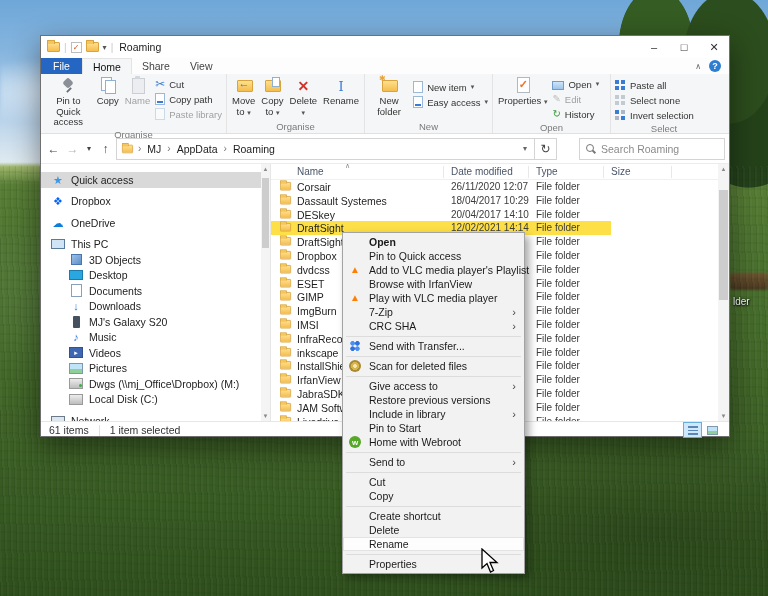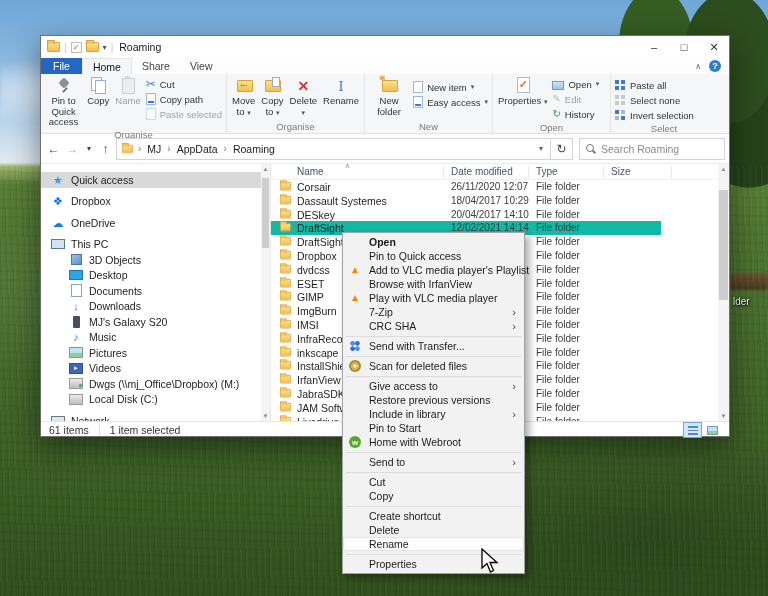--- a/index.html
+++ b/index.html
@@ -136,21 +136,21 @@
   .nav-btn.fwd { color:#b5b5b5; }
   #address-box { flex:1; height:22px; border:1px solid #d4d4d4; display:flex; align-items:center;
     padding:0 4px; gap:4px; background:#fff; }
   .crumb-sep { color:#777; font-size:10px; }
   .crumb { color:#222; font-size:10.5px; padding:0 2px; }
   #address-box .spacer { flex:1; }
   .addr-dd { font-size:8px; color:#666; padding:0 3px; }
   #refresh-btn { width:22px; height:22px; border:1px solid #d4d4d4; border-left:none; text-align:center;
     line-height:21px; font-size:12px; color:#444; margin-left:-2px; }
   #search-box { width:146px; height:22px; border:1px solid #d4d4d4; display:flex; align-items:center;
-    gap:5px; padding:0 6px; margin-left:4px; }
+    gap:5px; padding:0 6px; margin-left:20px; }
   #search-box input { border:none; outline:none; width:100%; font-size:10.5px; color:#333;
     font-family:"Liberation Sans",sans-serif; }
   #search-box input::placeholder { color:#8a8a8a; }
   .ic-search { position:relative; width:10px; height:10px; flex:none; }
   .ic-search::before { content:""; position:absolute; left:0; top:0; width:6px; height:6px;
     border:1.5px solid #777; border-radius:50%; }
   .ic-search::after { content:""; position:absolute; left:6.5px; top:6.5px; width:1.5px; height:4px;
     background:#777; transform:rotate(-45deg); }
 
   
@@ -186,21 +186,21 @@
   .scroll-arrow { position:absolute; right:0; width:9px; text-align:center; font-size:6px; color:#8a8a8a; }
 
   
   #filearea { position:relative; flex:1; overflow:hidden; }
   #list-header { position:relative; height:16px; border-bottom:1px solid #f0f0f0; font-size:10px; color:#4a5568; }
   #list-header .col { position:absolute; top:2px; }
   .hdr-div { position:absolute; top:2px; width:1px; height:12px; background:#e8e8e8; }
   #sort-caret { position:absolute; left:74px; top:-2px; font-size:7px; color:#888; }
   #rows { position:absolute; left:0; right:11px; top:16px; bottom:0; }
   .frow { position:relative; height:13.8px; }
-  .frow.sel { background:#14b8a6; width:390px; }
+  .frow.sel { background:#fde047; width:340px; }
   .frow .fi { position:absolute; left:9px; top:2px; transform:scale(.85); transform-origin:left top; }
   .frow .nm { position:absolute; left:26px; top:1px; font-size:10.5px; color:#1e1e1e; white-space:nowrap; }
   .frow .dt { position:absolute; left:180px; top:1px; font-size:10px; color:#3c3c3c; white-space:nowrap; }
   .frow .tp { position:absolute; left:265px; top:1px; font-size:10px; color:#3c3c3c; white-space:nowrap; }
   #list-scroll { position:absolute; right:0; top:0; bottom:0; width:11px; background:#f4f4f4; }
   #list-thumb { position:absolute; right:1px; top:26px; width:9px; height:110px; background:#cdcdcd; }
 
   
   #statusbar { height:17px; border-top:1px solid #e6e6e6; display:flex; align-items:center;
     font-size:10.5px; color:#333; padding:0 8px; gap:10px; }
@@ -298,21 +298,21 @@
           <div class="rsmall">
             <span class="glyph-ic" style="color:#3a7bd5">✂</span>
             <span>Cut</span>
           </div>
           <div class="rsmall">
             <span class="ris ri-page blue"></span>
             <span>Copy path</span>
           </div>
           <div class="rsmall disabled">
             <span class="ris ri-page"></span>
-            <span>Paste selected</span>
+            <span>Paste library</span>
           </div>
         </div>
       </div>
       <div class="rglabel">Organise</div>
     </div>
 
     <div class="rgroup" style="width:138px">
       <div class="rbuttons">
         <div class="rlarge">
           <span class="ric ri-moveto"></span>
@@ -464,26 +464,26 @@
           </div>
           <div class="sb-row ind">
             <span class="sbi phone-icon"></span>
             <span>MJ's Galaxy S20</span>
           </div>
           <div class="sb-row ind">
             <span class="sbi music-icon" style="color: rgb(58, 123, 213);">♪</span>
             <span>Music</span>
           </div>
           <div class="sb-row ind">
+            <span class="sbi videos-icon"></span>
+            <span>Videos</span>
+          </div>
+          <div class="sb-row ind">
             <span class="sbi pictures-icon"></span>
             <span>Pictures</span>
-          </div>
-          <div class="sb-row ind">
-            <span class="sbi videos-icon"></span>
-            <span>Videos</span>
           </div>
           <div class="sb-row ind">
             <span class="sbi netdrive-icon"></span>
             <span>Dwgs (\\mj_Office\Dropbox) (M:)</span>
           </div>
           <div class="sb-row ind">
             <span class="sbi disk-icon"></span>
             <span>Local Disk (C:)</span>
           </div>
           <div class="sb-row gap">

